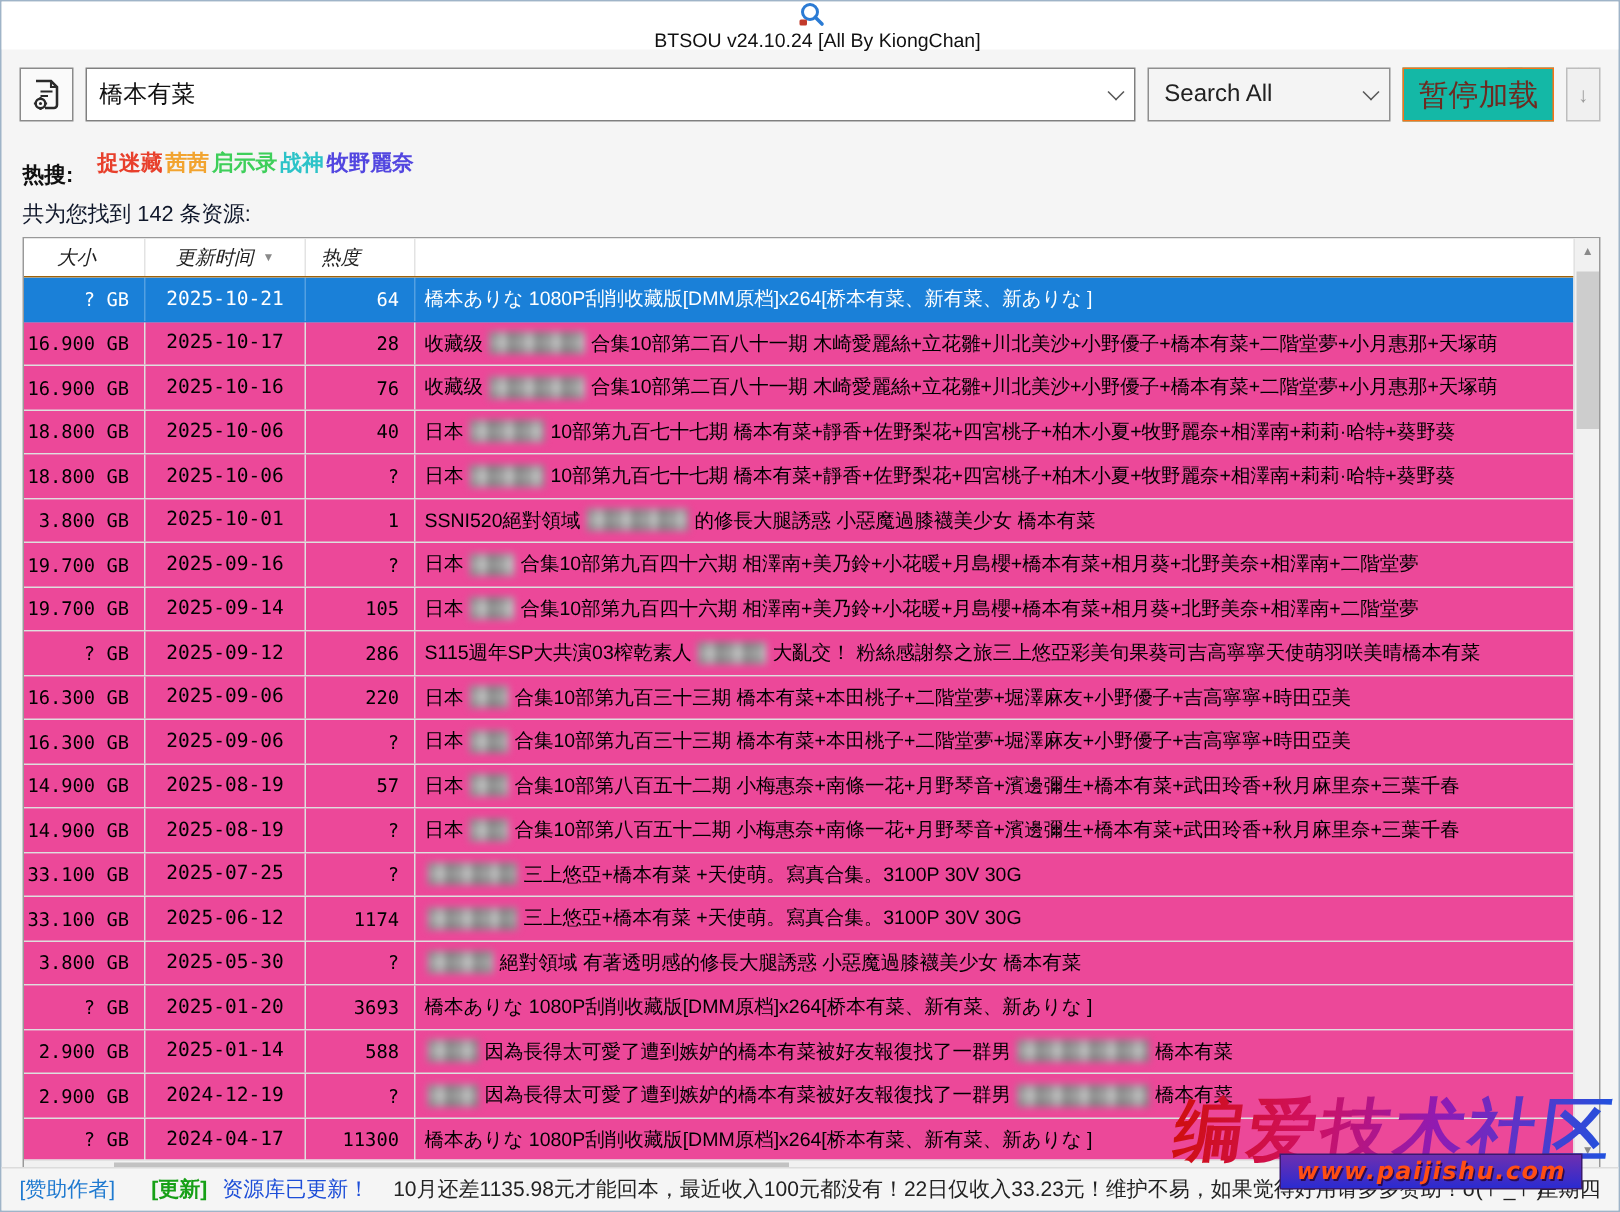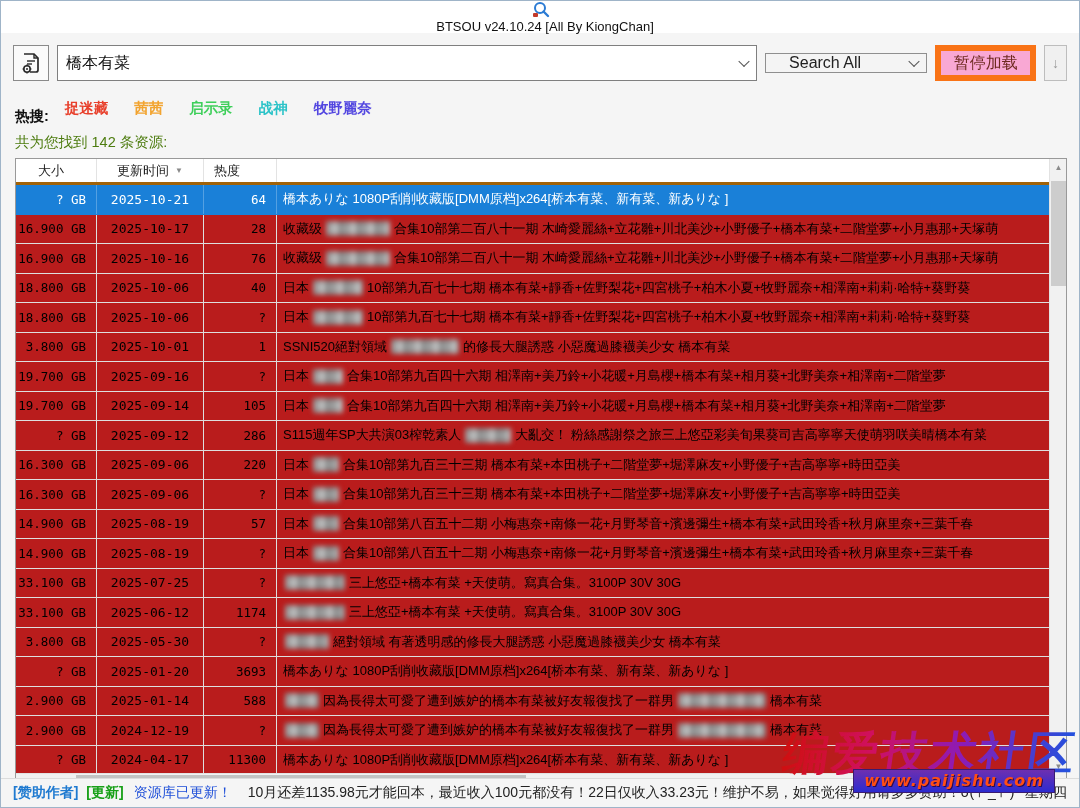--- a/index.html
+++ b/index.html
@@ -17,41 +17,41 @@
   .max-glyph { width:10px; height:10px; border:1px solid #b9b9b9; display:block; }
   .close-glyph { font-size:17px; line-height:1; color:#222; font-family:"DejaVu Sans",sans-serif; }
 
   
   .toolbar { display:flex; align-items:center; padding:12px 12px 4px 12px; gap:8px; }
   .tool-btn { width:38px; height:36px; background:#fafafa; border:1px solid #8a8a8a; display:flex; align-items:center; justify-content:center; position:relative; }
   .doc-svg { width:22px; height:22px; }
   .search-combo { position:relative; flex:0 0 auto; width:700px; height:36px; border:1px solid #7f7f7f; background:#fff; display:flex; align-items:center; }
   .search-combo input { border:none; outline:none; width:100%; height:100%; font-size:16px; padding:0 24px 0 8px; font-family:"Liberation Sans",sans-serif; color:#111; background:transparent; }
   .combo-arrow, .select-arrow { position:absolute; right:8px; top:50%; width:8px; height:8px; border-right:1.5px solid #555; border-bottom:1.5px solid #555; transform:translateY(-70%) rotate(45deg); }
-  .scope-select { position:relative; width:170px; height:20px; border:1px solid #8f8f8f; background:#f4f4f4; display:flex; align-items:center; padding-left:23px; font-size:16px; color:#222; }
-  .pause-btn { width:106px; height:36px; border:6px solid #f97316; background:#f9a8d4; font-size:16px; color:#6e2a20; font-family:"Liberation Sans",sans-serif; display:flex; align-items:center; justify-content:center; }
+  .scope-select { position:relative; width:170px; height:36px; border:1px solid #8f8f8f; background:#f4f4f4; display:flex; align-items:center; padding-left:10px; font-size:16px; color:#222; }
+  .pause-btn { width:106px; height:36px; border:1px solid #f97316; background:#14b8a6; font-size:20px; color:#6e2a20; font-family:"Liberation Sans",sans-serif; display:flex; align-items:center; justify-content:center; }
   .mini-btn { width:24px; height:36px; border:1px solid #bdbdbd; background:#f0f0f0; color:#9a9a9a; font-size:14px; display:flex; align-items:center; justify-content:center; }
 
   
   .hotrow { display:flex; align-items:center; gap:16px; padding:6px 14px 2px 14px; font-size:14.5px; font-weight:bold; }
   .hotrow .hot-label { color:#111; font-weight:bold;margin-top:16px; }
   .hot-link { text-decoration:none; cursor:pointer; }
-  .countrow { padding:5px 14px 6px 14px; font-size:14.5px; color:#4d7c0f; }
+  .countrow { padding:5px 14px 6px 14px; font-size:14.5px; color:#0f172a; }
 
   
   .table { position:relative; margin:0 14px; width:1052px; height:633px; border:1px solid #999; background:#fff; }
-  .thead { display:flex; height:26px; padding-right:17px; background:#fff; border-bottom:3px solid #a16207; font-size:13px; color:#222; }
+  .thead { display:flex; height:26px; padding-right:17px; background:#fff; border-bottom:1px solid #a16207; font-size:13px; color:#222;font-style:italic; }
   .th { display:flex; align-items:center; border-right:1px solid #e3e3e3; }
   .th-size { width:81px; padding-left:22px; }
   .th-date { width:107px; justify-content:center; gap:6px; }
   .th-heat { width:73px; padding-left:10px; }
   .th-title { flex:1; border-right:none; }
   .sort-arrow { font-size:8px; color:#8a8a8a; }
   .tbody { height:590px; overflow:hidden; padding-right:17px; }
-  .row { display:flex; height:29.5px; border-bottom:1px solid #dedede; background:#b91c1c; color:#000; }
+  .row { display:flex; height:29.5px; border-bottom:1px solid #dedede; background:#ec4899; color:#000; }
   .row.selected { background:#1a80d8; color:#fff; border-bottom-color:#1a80d8; }
   .cell { display:flex; align-items:center; border-right:1px solid #dedede; overflow:hidden; white-space:nowrap; }
   .row.selected .cell { border-right-color:rgba(255,255,255,0.25); }
   .c-size { width:81px; justify-content:flex-end; padding-right:10px; font-family:"DejaVu Sans Mono",monospace; font-size:12.5px;padding-left:46px; }
   .c-date { width:107px; justify-content:center; font-family:"DejaVu Sans Mono",monospace; font-size:13px; }
   .c-heat { width:73px; justify-content:flex-end; padding-right:10px; font-family:"DejaVu Sans Mono",monospace; font-size:12.5px; }
   .c-title { flex:1; border-right:none; padding-left:6px; font-size:13px; gap:2px; }
   .blur-block { display:inline-block; height:15px; border-radius:1px; margin:0 2px; vertical-align:middle;
     background:repeating-linear-gradient(90deg,#b9b9b9 0 6px,#dcdcdc 6px 12px,#a9a9a9 12px 18px), repeating-linear-gradient(0deg,#c5c5c5 0 5px,#e2e2e2 5px 10px);
     background-blend-mode:multiply; filter:blur(2.5px); flex:0 0 auto; }
@@ -64,22 +64,22 @@
   .vthumb { position:absolute; left:1px; top:22px; width:15px; height:105px; background:#cdcdcd; }
   .hscroll { position:absolute; bottom:0; left:0; width:1035px; height:17px; background:#f1f1f1; border-top:1px solid #e2e2e2; }
   .hscroll .arr { position:absolute; top:0; width:17px; height:17px; display:flex; align-items:center; justify-content:center; color:#8a8a8a; font-size:8px; }
   .hscroll .arr.left { left:0; }
   .hscroll .arr.right { right:0; }
   .hthumb { position:absolute; top:1px; left:60px; width:450px; height:15px; background:#c2c2c2; }
   .corner { position:absolute; right:0; bottom:0; width:17px; height:17px; background:#f1f1f1; }
 
   
   .statusbar { position:absolute; left:0; right:0; bottom:0; height:29px; background:#f5f5f5; border-top:1px solid #dcdcdc; display:flex; align-items:center; padding:0 12px; font-size:14px; white-space:nowrap; overflow:hidden; }
-  .sb-sponsor { color:#1f7ad0; font-weight:bold; }
-  .sb-update { color:#17a017; font-weight:bold; margin-left:8px; }
+  .sb-sponsor { color:#1f7ad0; font-weight:normal; }
+  .sb-update { color:#17a017; font-weight:bold; margin-left:24px; }
   .sb-updated { color:#1d4ed8; margin-left:10px; }
   .sb-message { color:#222; margin-left:16px; }
   .sb-weekday { position:absolute; right:12px; color:#222; }
 
   
   .wm-title { position:absolute; right:2px; bottom:22px; z-index:30; font-size:46px; font-weight:bold; letter-spacing:3px; transform:skewX(-8deg);
     font-family:"DejaVu Sans",sans-serif;
     background:linear-gradient(90deg,#cf0f0f 0%,#d01060 30%,#8e1bb4 60%,#1d53e0 100%);
     -webkit-background-clip:text; background-clip:text; color:transparent; pointer-events:none; }
   .wm-url { position:absolute; right:24px; bottom:14px; z-index:31; font-size:16px; font-weight:bold; font-style:italic; letter-spacing:1px;
@@ -137,21 +137,21 @@
       <span class="select-arrow"></span>
     </div>
     <button class="pause-btn">暂停加载</button>
     <button class="mini-btn">
         <span>↓</span>
       </button>
   </div>
 
   <div class="hotrow">
     <span class="hot-label">热搜:</span>
-    <span id="hot-links" style="display:flex; gap:26px;text-align:right;">
+    <span id="hot-links" style="display:flex; gap:2px;text-align:right;">
         <a class="hot-link" style="color: rgb(232, 64, 44);">捉迷藏</a>
         <a class="hot-link" style="color: rgb(242, 164, 48);">茜茜</a>
         <a class="hot-link" style="color: rgb(62, 207, 90);">启示录</a>
         <a class="hot-link" style="color: rgb(44, 195, 200);">战神</a>
         <a class="hot-link" style="color: rgb(82, 70, 224);">牧野麗奈</a>
       </span>
   </div>
 
   <div class="countrow">共为您找到 142 条资源:</div>
 

